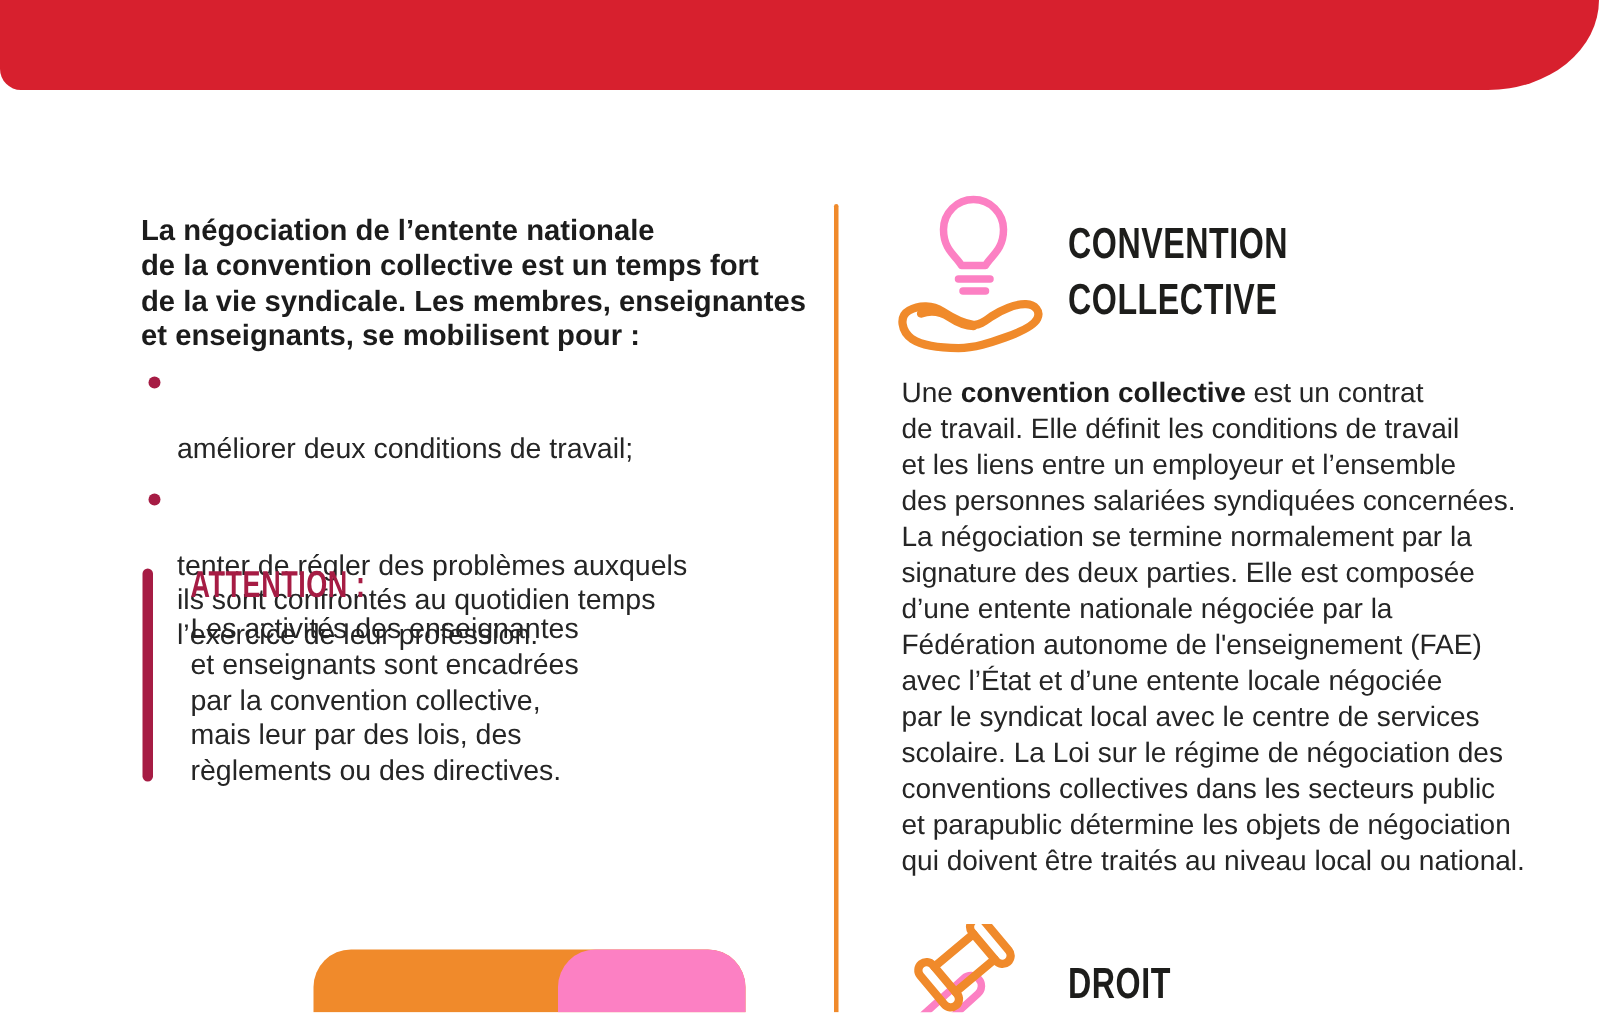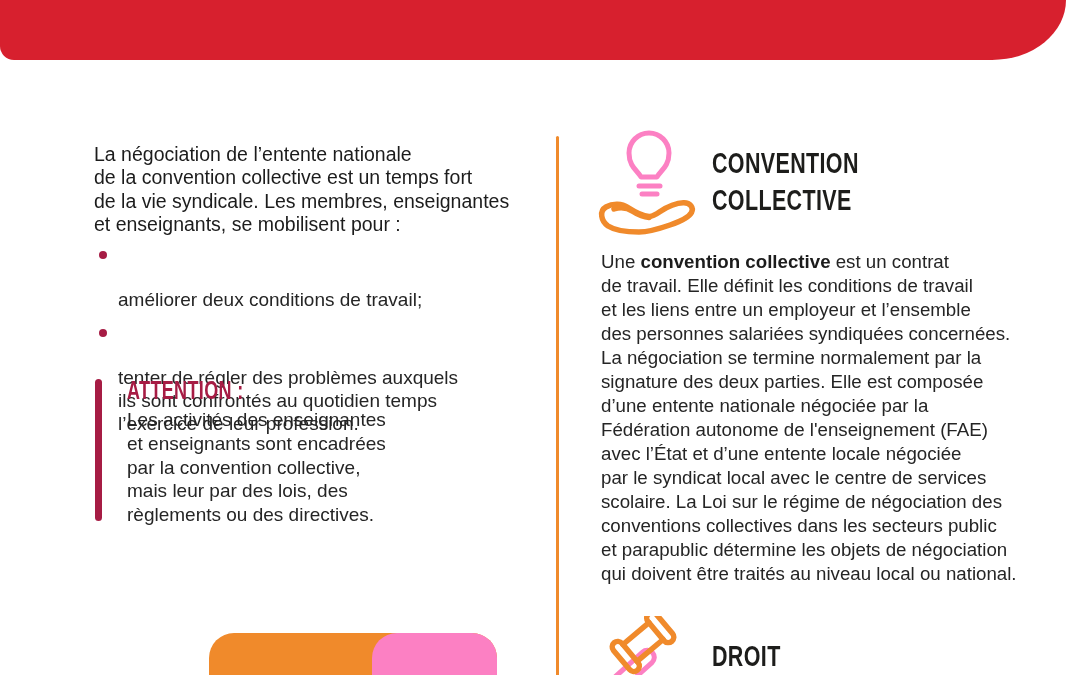--- a/index.html
+++ b/index.html
@@ -23,21 +23,21 @@
     border-bottom-right-radius: 74px 60px;
     border-bottom-left-radius: 14px;
   }
 
   
   .intro {
     position: absolute;
     left: 94px; top: 143px;
     width: 460px;
     font-size: 19.5px;
-    font-weight: normal;
+    font-weight: bold;
     line-height: 23.4px;
     color: #1c1c1c;
     white-space: pre-line;
   }
   .bullet-list {
     position: absolute;
     left: 94px; top: 243px;
     width: 440px;
     list-style: none;
   }

